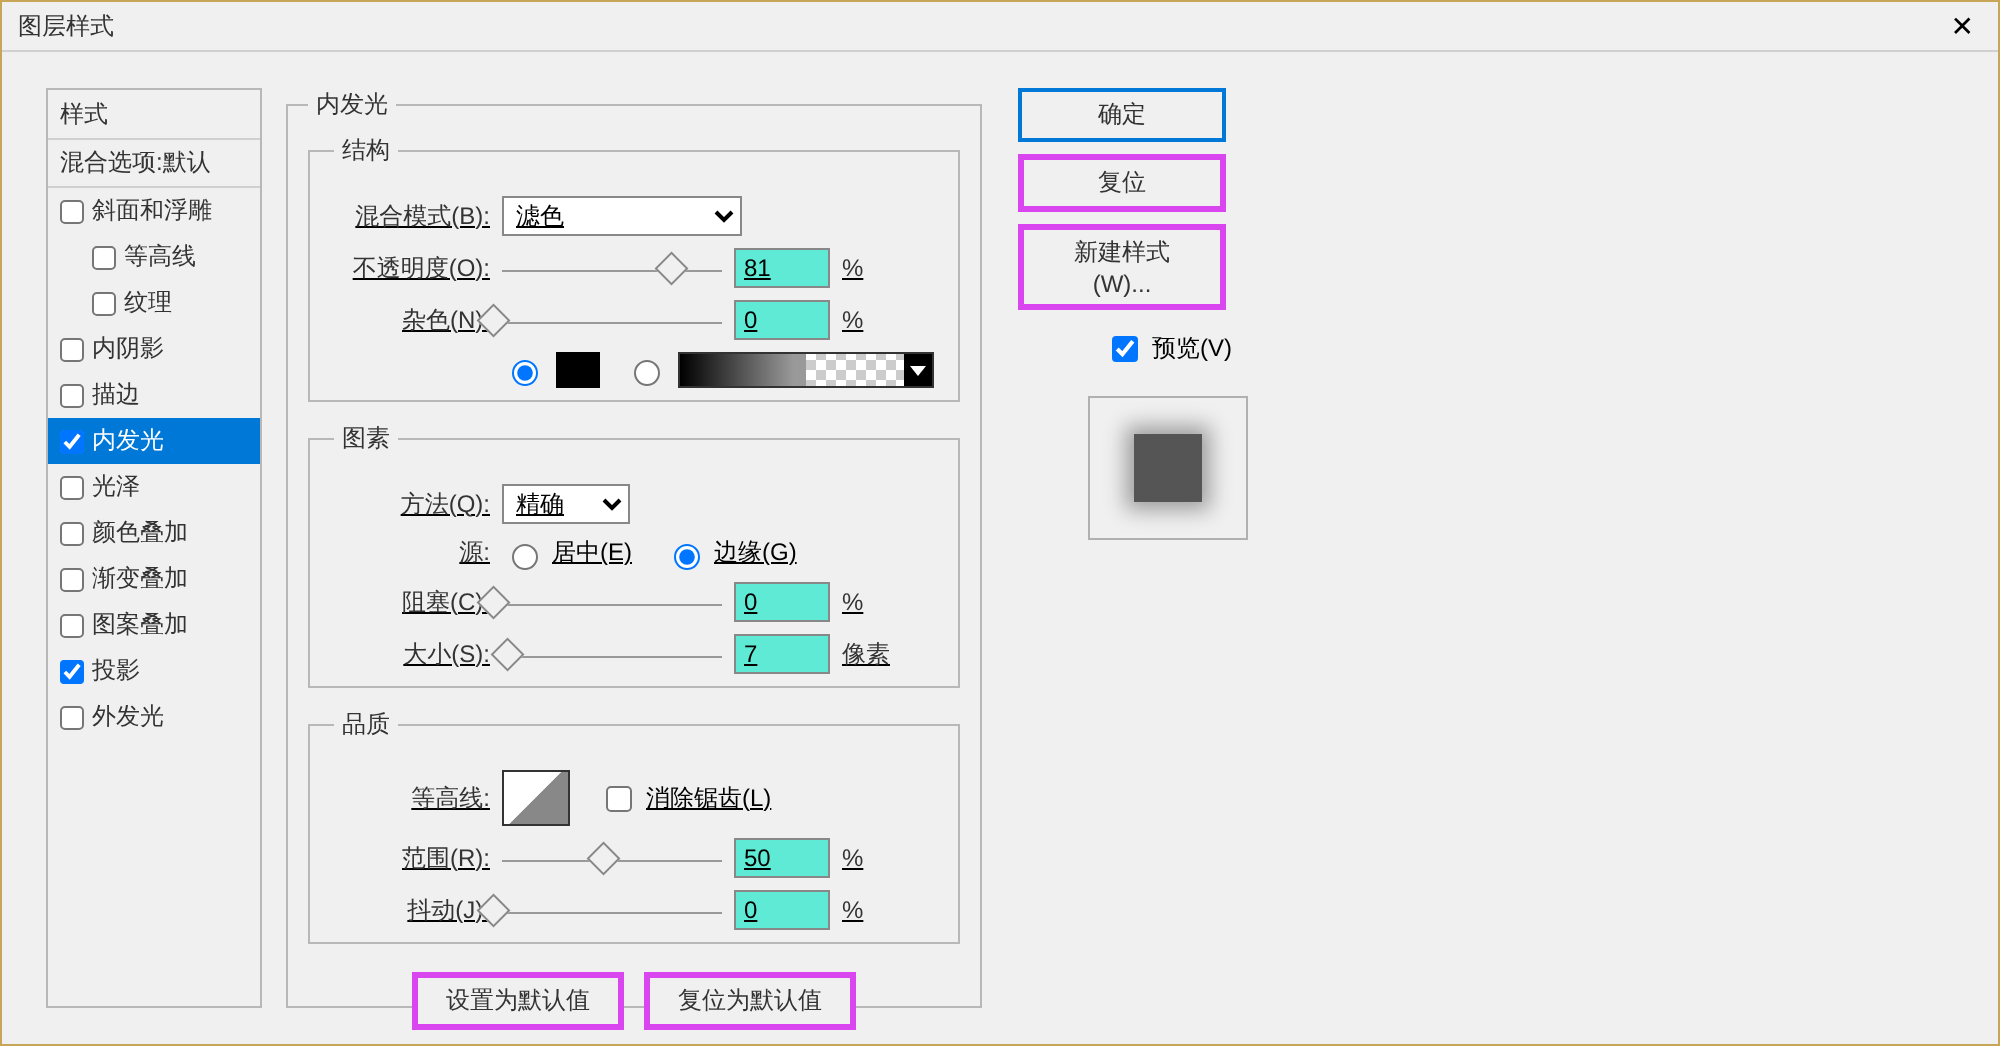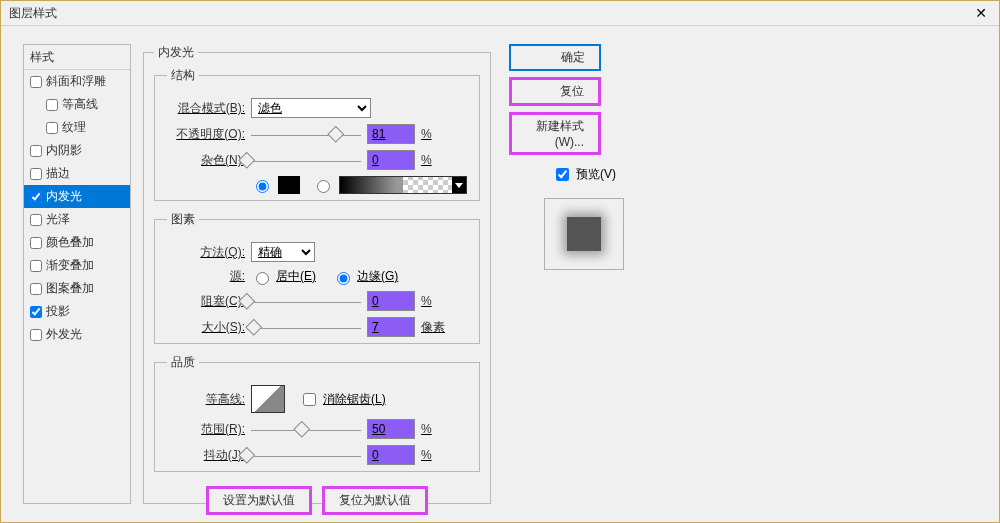--- a/index.html
+++ b/index.html
@@ -19,48 +19,49 @@
 .settings { width: 340px; display: flex; flex-direction: column; gap: 10px; }
 fieldset { border: 1px solid #b8b8b8; padding: 8px 12px 0 12px; margin: 0; }
 fieldset.outer { padding: 6px 10px 14px 10px; }
 legend { padding: 0 4px; color: #333; }
 .row { display: flex; align-items: center; gap: 6px; margin: 6px 0; text-decoration: underline; }
 .row .lbl { width: 78px; text-align: right; color: #333; }
 select { border: 1px solid #888; background: #fff; height: 20px; padding: 0 2px; }
 .slider-track { position: relative; width: 110px; height: 14px; }
 .slider-track::before { content: ""; position: absolute; top: 8px; left: 0; right: 0; height: 1px; background: #999; }
 .slider-thumb { position: absolute; top: 3px; width: 12px; height: 12px; background: #f0f0f0; border: 1px solid #888; transform: rotate(45deg) translateX(-50%); transform-origin: left top; }
-.num-input { width: 48px; height: 20px; border: 1px solid #888; background: #8b5cf6; padding: 0 4px; }
+.num-input { width: 48px; height: 20px; border: 1px solid #888; background: #5eead4; padding: 0 4px; }
 .unit { color: #333; }
 .radio-row { display: flex; align-items: center; gap: 4px; }
 .swatch { width: 22px; height: 18px; border: 1px solid #000; display: inline-block; }
 .swatch.black { background: #000; }
 .gradient-bar { width: 128px; height: 18px; border: 1px solid #333; background: linear-gradient(to right, #000, #999 45%, #999 50%, transparent 50%), repeating-conic-gradient(#ccc 0 25%, #fff 0 50%) 50% / 10px 10px; display: inline-block; position: relative; }
 .gradient-bar .dd { position: absolute; right: 0; top: 0; bottom: 0; width: 14px; background: #000; display: flex; align-items: center; justify-content: center; }
 .gradient-bar .dd::after { content: ""; border-left: 4px solid transparent; border-right: 4px solid transparent; border-top: 5px solid #fff; }
 .contour { width: 34px; height: 28px; border: 1px solid #333; background: linear-gradient(135deg, #fff 0 49%, #888 50% 100%); display: inline-block; }
 .btn { border: 3px solid #d946ef; background: #f0f0f0; padding: 3px 14px; cursor: pointer; color: #333; }
 .btn.primary { border: 2px solid #0078d7; }
-.btn.wide { width: 92px; text-align: right; }
+.btn.wide { width: 104px; text-align: center; }
 .right { width: 150px; display: flex; flex-direction: column; gap: 6px; align-items: stretch; }
 .preview-box { margin-top: 8px; width: 80px; height: 72px; border: 1px solid #b0b0b0; background: #f0f0f0; align-self: center; display: flex; align-items: center; justify-content: center; }
 .preview-swatch { width: 34px; height: 34px; background: #555; box-shadow: 0 0 10px 4px rgba(0,0,0,0.35); }
 .btn-row { display: flex; gap: 10px; margin-top: 4px; justify-content: center; }
 </style>
 </head>
 <body>
 
 <div class="dialog">
   <div class="titlebar">
     <span class="title">图层样式</span>
     <span class="close">✕</span>
   </div>
   <div class="body">
     <div class="sidebar">
       <div class="side-item header">样式</div>
+      <div class="side-item header">混合选项:默认</div>
       <div id="sidebar-items">
           <div class="side-item">
             <input type="checkbox" style="">
             <span>斜面和浮雕</span>
           </div>
           <div class="side-item indent">
             <input type="checkbox" style="">
             <span>等高线</span>
           </div>
           <div class="side-item indent">

